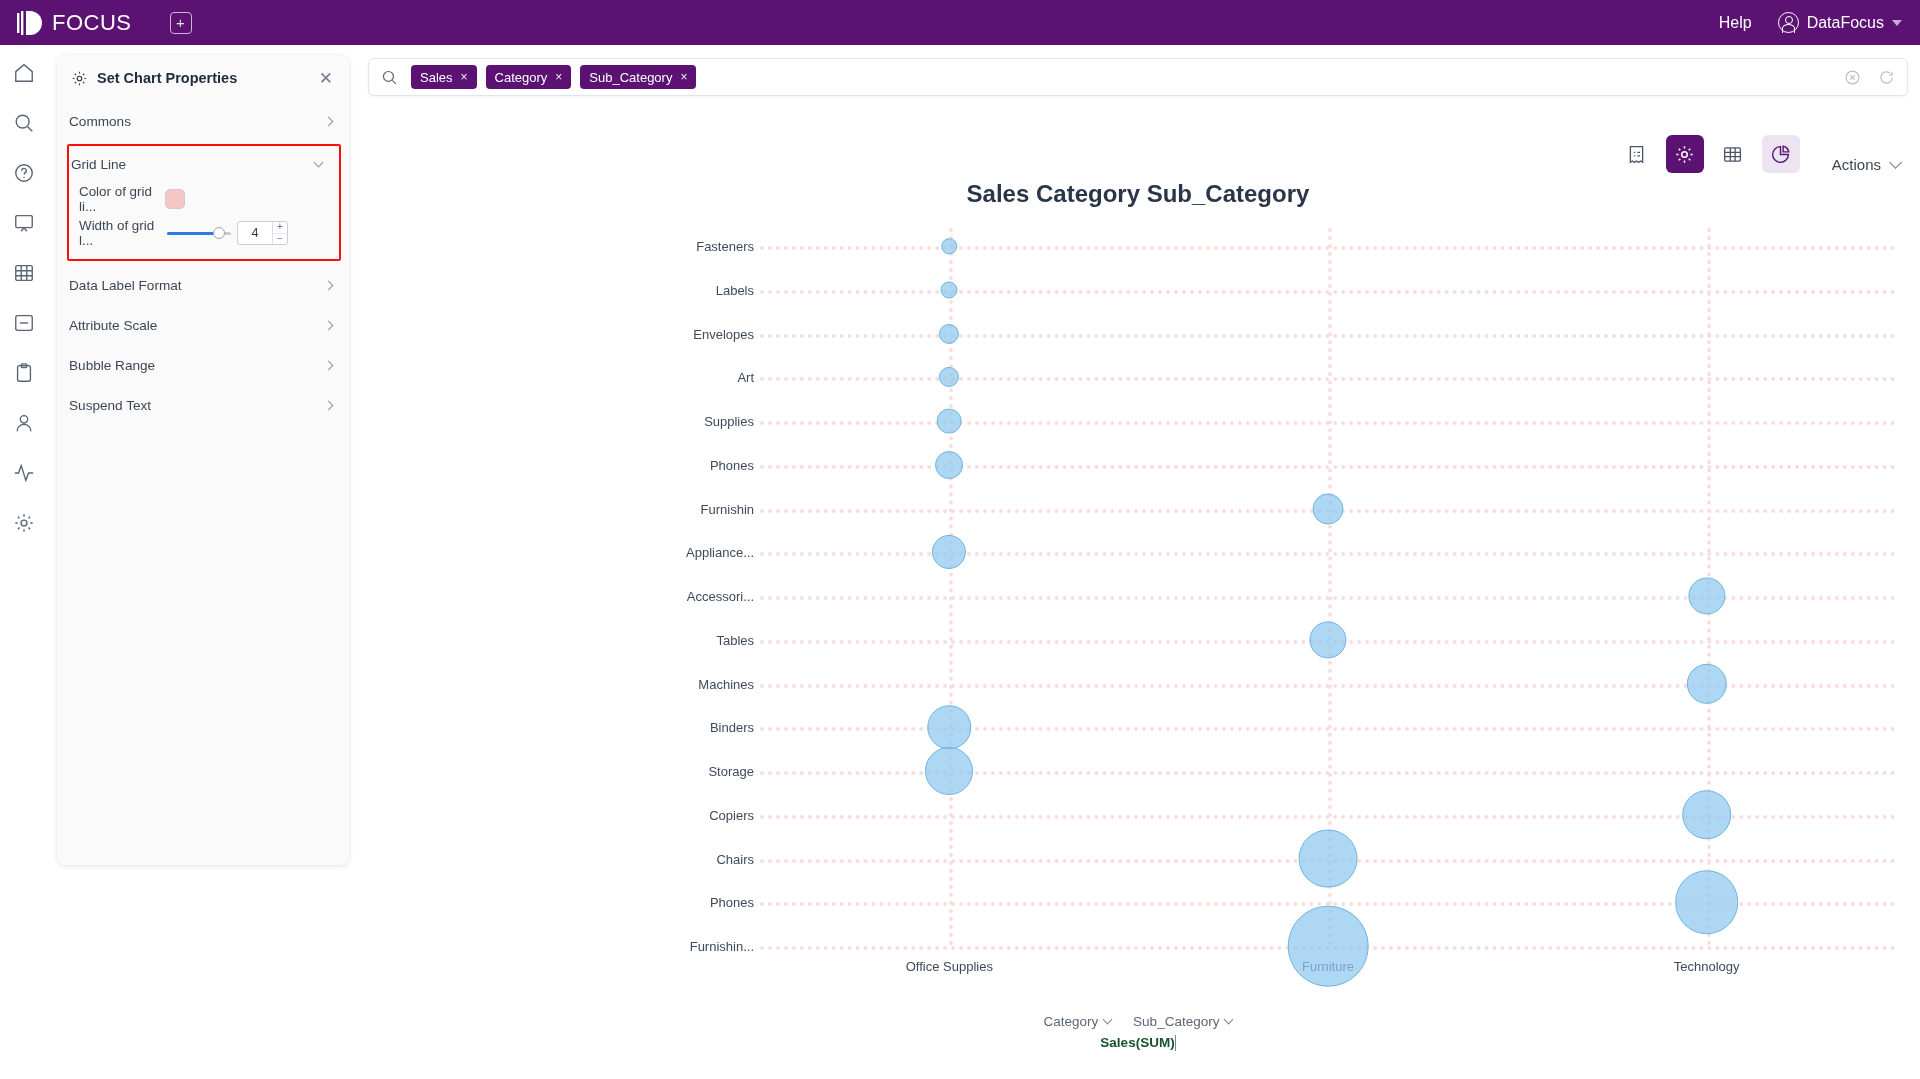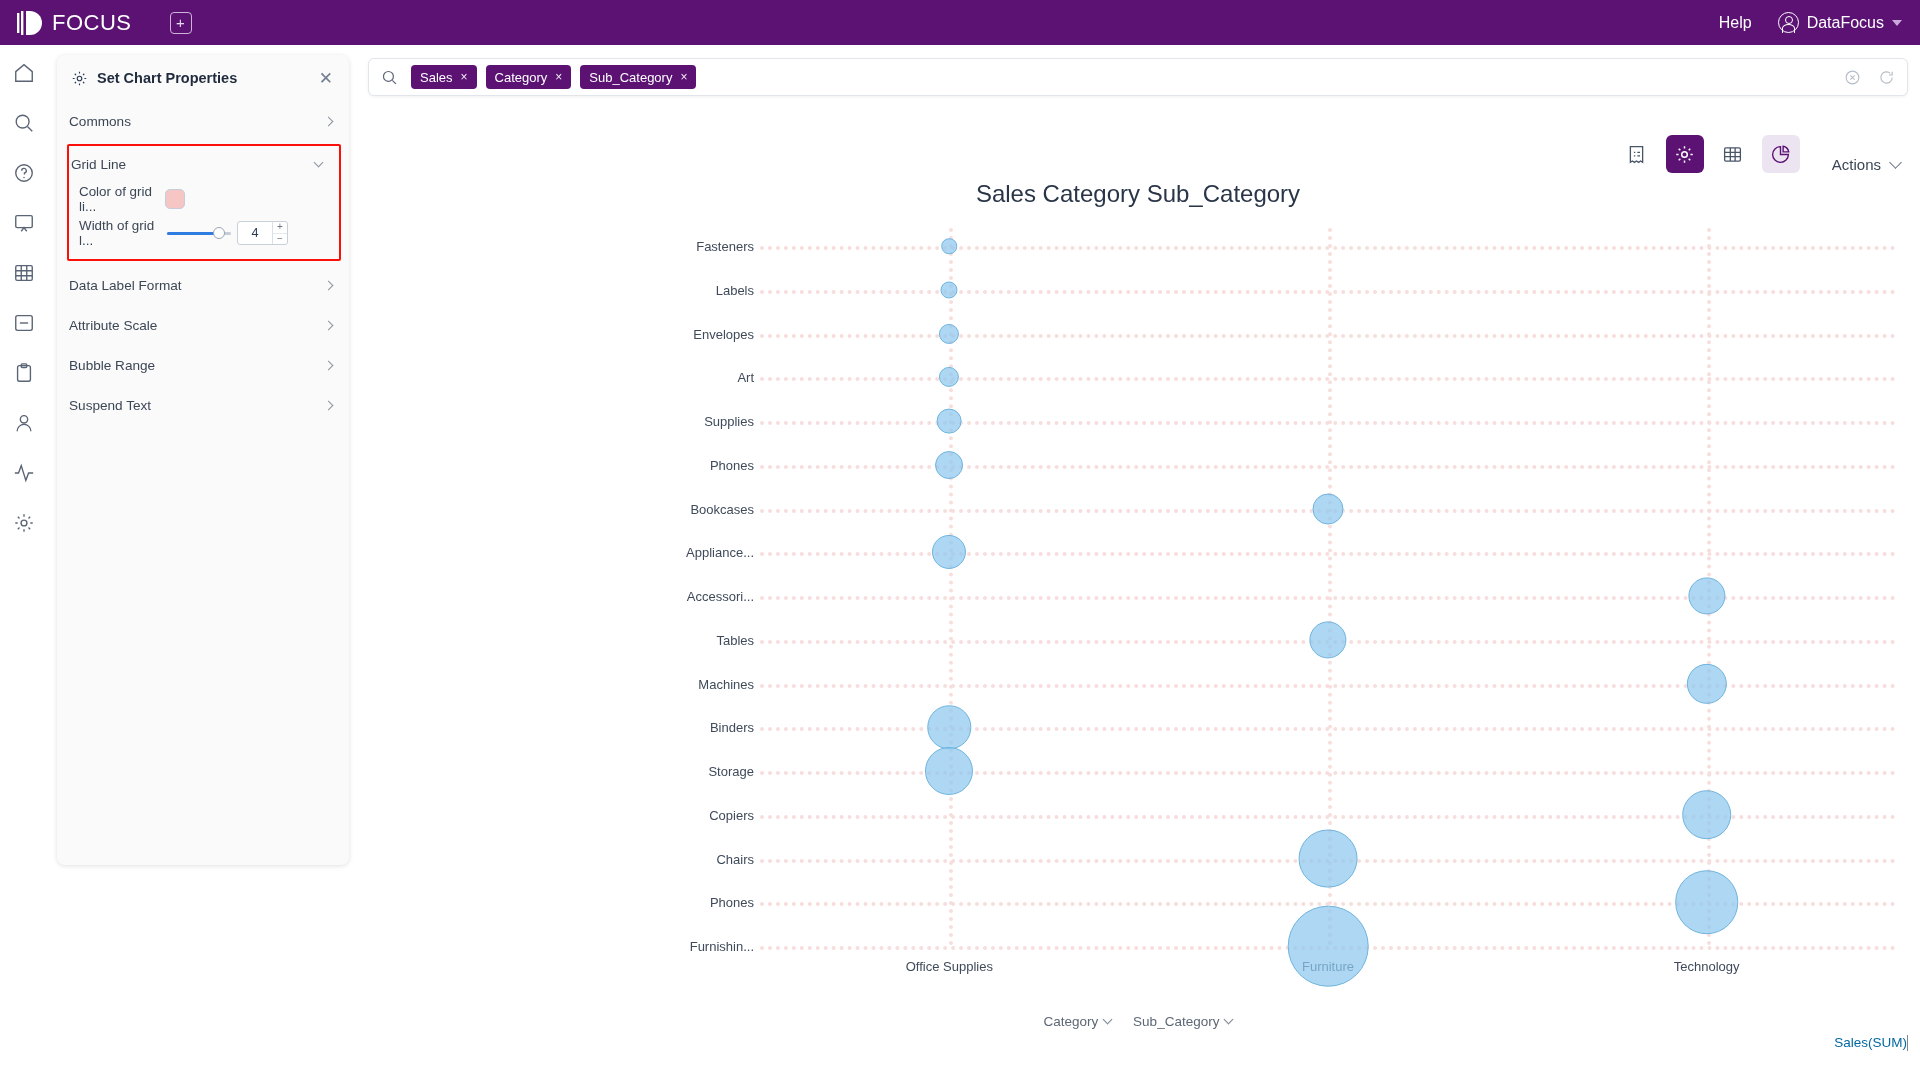--- a/index.html
+++ b/index.html
@@ -171,21 +171,21 @@
     font-size: 15px; color: #3c4756; cursor: pointer;
   }
   #actions-caret {
     width: 9px; height: 9px; border-right: 1.6px solid #6a7482;
     border-bottom: 1.6px solid #6a7482; transform: rotate(45deg); margin-top: -5px;
   }
 
   
   #chart-title {
     position: absolute; left: 368px; top: 180px; width: 1540px;
-    text-align: center; font-size: 24px; color: #2a3648; font-weight: 400;
+    text-align: center; font-size: 24px; color: #2a3648; font-weight: 700;
   }
   #plot {
     position: absolute; left: 376px; top: 228px; width: 1530px; height: 780px;
   }
   .ylabel {
     position: absolute; right: 1152px; transform: translateY(-50%);
     font-size: 13px; color: #3f4a5a; white-space: nowrap; text-align: right;
   }
   .gridline-h {
     position: absolute; left: 384px; right: 10px; height: 0;
@@ -208,21 +208,21 @@
     position: absolute; left: 368px; top: 1014px; width: 1540px;
     text-align: center; font-size: 13.5px; color: #5d6775;
   }
   #axis-legend .lg { display: inline-flex; align-items: center; gap: 6px; margin: 0 9px; cursor: pointer; }
   .lg-caret {
     width: 7px; height: 7px; border-right: 1.3px solid #7d8794;
     border-bottom: 1.3px solid #7d8794; transform: rotate(45deg); margin-top: -4px;
   }
   #axis-legend-2 {
     position: absolute; left: 368px; top: 1035px; width: 1540px;
-    text-align: right; font-size: 13.5px; color: #0369a1;
+    text-align: center; font-size: 13.5px; color: #14532d; font-weight: bold;
   }
 </style>
 </head>
 <body>
 
 <div id="topbar">
   <div id="brand">
     <svg id="brand-mark" viewBox="0 0 27 26">
       <rect x="1" y="3" width="2.4" height="20" fill="#fff"></rect>
       <rect x="5" y="1" width="2.4" height="24" fill="#fff"></rect>
@@ -432,21 +432,21 @@
     <div class="ylabel" style="top: 61.75px;">Labels</div>
     <div class="gridline-h" style="top: 105.5px;"></div>
     <div class="ylabel" style="top: 105.5px;">Envelopes</div>
     <div class="gridline-h" style="top: 149.25px;"></div>
     <div class="ylabel" style="top: 149.25px;">Art</div>
     <div class="gridline-h" style="top: 193px;"></div>
     <div class="ylabel" style="top: 193px;">Supplies</div>
     <div class="gridline-h" style="top: 236.75px;"></div>
     <div class="ylabel" style="top: 236.75px;">Phones</div>
     <div class="gridline-h" style="top: 280.5px;"></div>
-    <div class="ylabel" style="top: 280.5px;">Bookcases</div>
+    <div class="ylabel" style="top: 280.5px;">Furnishin</div>
     <div class="gridline-h" style="top: 324.25px;"></div>
     <div class="ylabel" style="top: 324.25px;">Appliance...</div>
     <div class="gridline-h" style="top: 368px;"></div>
     <div class="ylabel" style="top: 368px;">Accessori...</div>
     <div class="gridline-h" style="top: 411.75px;"></div>
     <div class="ylabel" style="top: 411.75px;">Tables</div>
     <div class="gridline-h" style="top: 455.5px;"></div>
     <div class="ylabel" style="top: 455.5px;">Machines</div>
     <div class="gridline-h" style="top: 499.25px;"></div>
     <div class="ylabel" style="top: 499.25px;">Binders</div>

